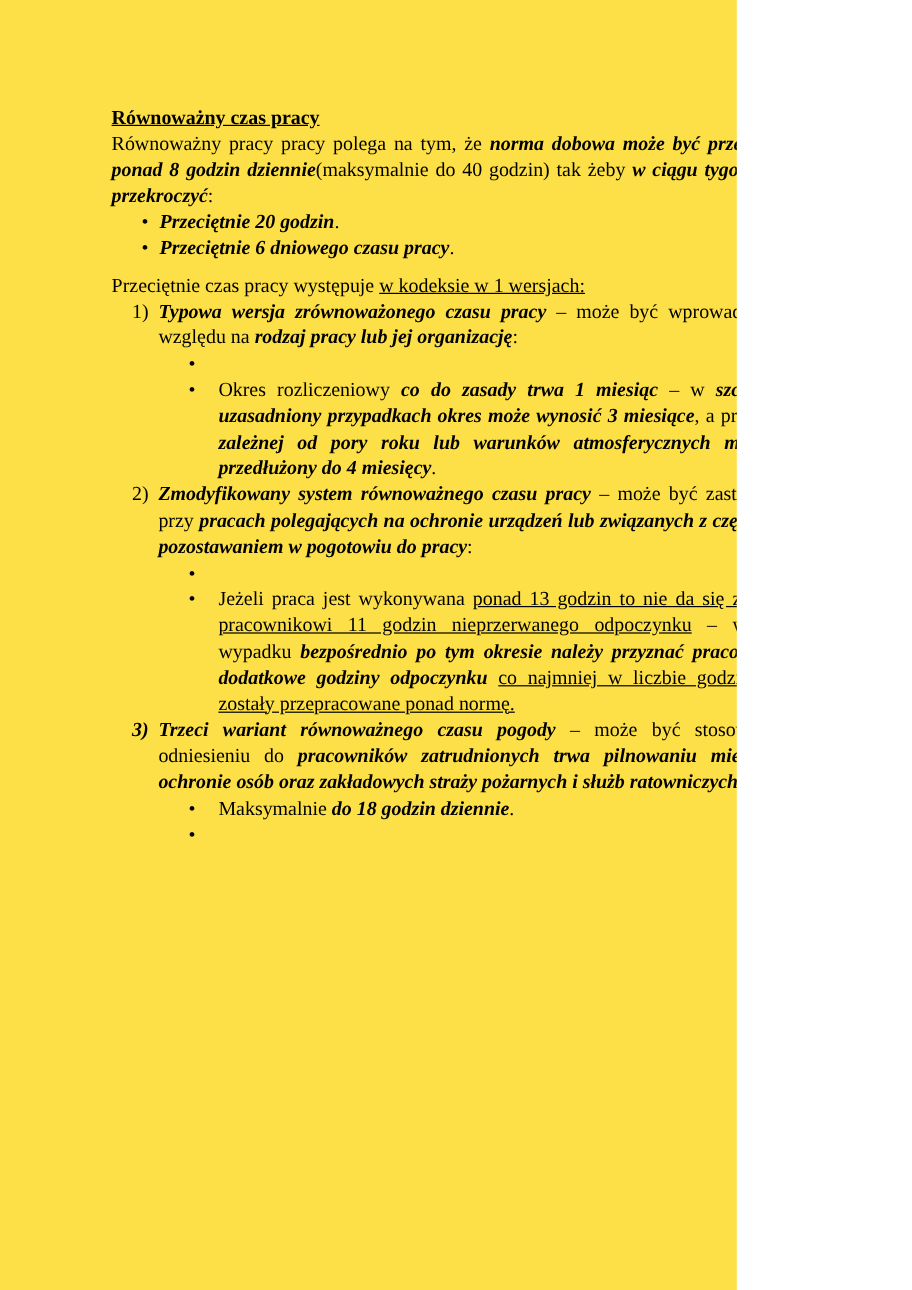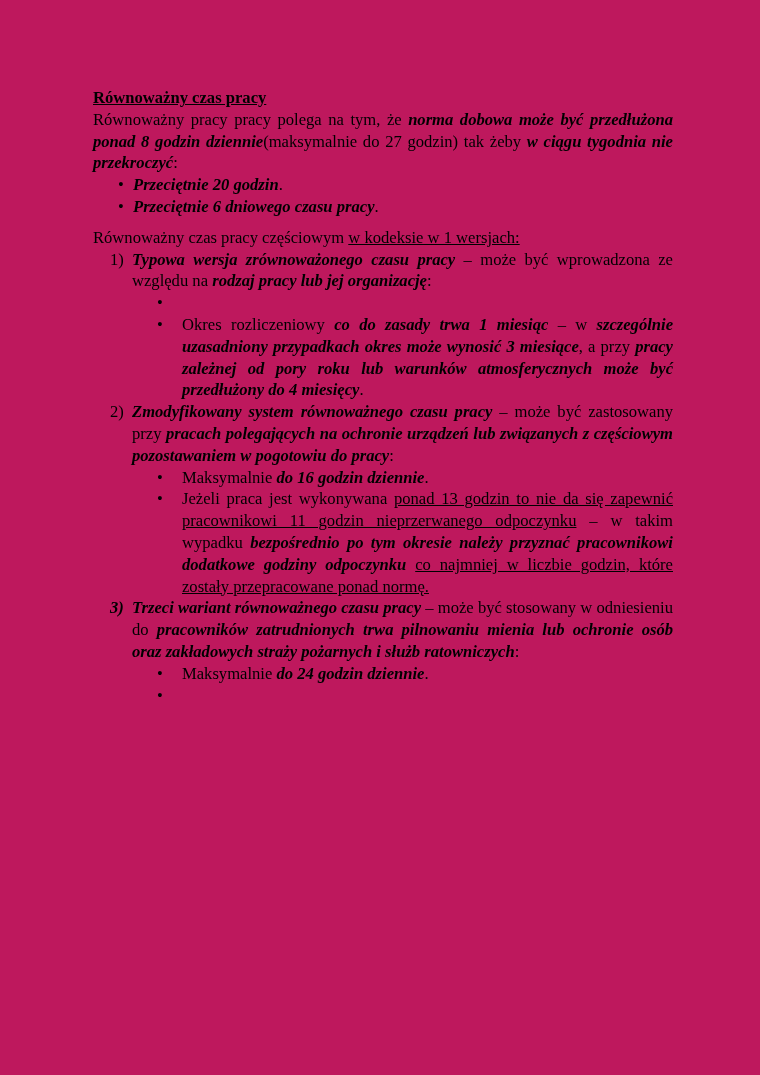--- a/index.html
+++ b/index.html
@@ -1,20 +1,20 @@
 <!DOCTYPE html>
 <html><head>
 <meta charset="utf-8">
 <style>
   html,body{margin:0;padding:0;background:#ffffff;}
   .page{
     position:relative;
-    width:760px;
+    width:614px;
     height:1075px;
-    background:#be185d;
+    background:#fde047;
     overflow:hidden;
   }
   .content{
     position:absolute;
     left:93px;
     top:87px;
     width:580px;
     font-family:"Liberation Serif","DejaVu Serif",serif;
     font-size:16.6px;
     line-height:21.8px;
@@ -36,59 +36,58 @@
   .ri{font-style:italic;}
   .ru{text-decoration:underline;}
   .spacer{height:9px;}
 </style>
 </head>
 <body>
 
 <div class="page">
   <div class="content">
       <div class="block heading"><span class="run rb ru">Równoważny czas pracy</span></div>
-      <div class="block"><span class="run">Równoważny pracy pracy polega na tym, że </span><span class="run rb ri">norma dobowa może być przedłużona ponad 8 godzin dziennie</span><span class="run">(maksymalnie do 27 godzin) tak żeby </span><span class="run rb ri">w ciągu tygodnia nie przekroczyć</span><span class="run">:</span></div>
+      <div class="block"><span class="run">Równoważny pracy pracy polega na tym, że </span><span class="run rb ri">norma dobowa może być przedłużona ponad 8 godzin dziennie</span><span class="run">(maksymalnie do 40 godzin) tak żeby </span><span class="run rb ri">w ciągu tygodnia nie przekroczyć</span><span class="run">:</span></div>
       <div class="block flex b1">
         <span class="marker">•</span>
         <span class="text"><span class="run rb ri">Przeciętnie 20 godzin</span><span class="run">.</span></span>
       </div>
       <div class="block flex b1">
         <span class="marker">•</span>
         <span class="text"><span class="run rb ri">Przeciętnie 6 dniowego czasu pracy</span><span class="run">.</span></span>
       </div>
       <div class="spacer"></div>
-      <div class="block"><span class="run">Równoważny czas pracy częściowym </span><span class="run ru">w kodeksie w 1 wersjach:</span></div>
+      <div class="block"><span class="run">Przeciętnie czas pracy występuje </span><span class="run ru">w kodeksie w 1 wersjach:</span></div>
       <div class="block flex num">
         <span class="marker">1)</span>
         <span class="text"><span class="run rb ri">Typowa wersja zrównoważonego czasu pracy</span><span class="run"> – może być wprowadzona ze względu na </span><span class="run rb ri">rodzaj pracy lub jej organizację</span><span class="run">:</span></span>
       </div>
       <div class="block flex b2">
         <span class="marker">•</span>
       </div>
       <div class="block flex b2">
         <span class="marker">•</span>
         <span class="text"><span class="run">Okres rozliczeniowy </span><span class="run rb ri">co do zasady trwa 1 miesiąc</span><span class="run"> – w </span><span class="run rb ri">szczególnie uzasadniony przypadkach okres może wynosić 3 miesiące</span><span class="run">, a przy </span><span class="run rb ri">pracy zależnej od pory roku lub warunków atmosferycznych może być przedłużony do 4 miesięcy</span><span class="run">.</span></span>
       </div>
       <div class="block flex num">
         <span class="marker">2)</span>
         <span class="text"><span class="run rb ri">Zmodyfikowany system równoważnego czasu pracy</span><span class="run"> – może być zastosowany przy </span><span class="run rb ri">pracach polegających na ochronie urządzeń lub związanych z częściowym pozostawaniem w pogotowiu do pracy</span><span class="run">:</span></span>
       </div>
       <div class="block flex b2">
         <span class="marker">•</span>
-        <span class="text"><span class="run">Maksymalnie </span><span class="run rb ri">do 16 godzin dziennie</span><span class="run">.</span></span>
       </div>
       <div class="block flex b2">
         <span class="marker">•</span>
         <span class="text"><span class="run">Jeżeli praca jest wykonywana </span><span class="run ru">ponad 13 godzin to nie da się zapewnić pracownikowi 11 godzin nieprzerwanego odpoczynku</span><span class="run"> – w takim wypadku </span><span class="run rb ri">bezpośrednio po tym okresie należy przyznać pracownikowi dodatkowe godziny odpoczynku</span><span class="run"> </span><span class="run ru">co najmniej w liczbie godzin, które zostały przepracowane ponad normę.</span></span>
       </div>
       <div class="block flex num">
         <span class="marker rb ri">3)</span>
-        <span class="text"><span class="run rb ri">Trzeci wariant równoważnego czasu pracy</span><span class="run"> – może być stosowany w odniesieniu do </span><span class="run rb ri">pracowników zatrudnionych trwa pilnowaniu mienia lub ochronie osób oraz zakładowych straży pożarnych i służb ratowniczych</span><span class="run">:</span></span>
+        <span class="text"><span class="run rb ri">Trzeci wariant równoważnego czasu pogody</span><span class="run"> – może być stosowany w odniesieniu do </span><span class="run rb ri">pracowników zatrudnionych trwa pilnowaniu mienia lub ochronie osób oraz zakładowych straży pożarnych i służb ratowniczych</span><span class="run">:</span></span>
       </div>
       <div class="block flex b2">
         <span class="marker">•</span>
-        <span class="text"><span class="run">Maksymalnie </span><span class="run rb ri">do 24 godzin dziennie</span><span class="run">.</span></span>
+        <span class="text"><span class="run">Maksymalnie </span><span class="run rb ri">do 18 godzin dziennie</span><span class="run">.</span></span>
       </div>
       <div class="block flex b2">
         <span class="marker">•</span>
       </div>
     </div>
 </div>
 
 </body></html>

